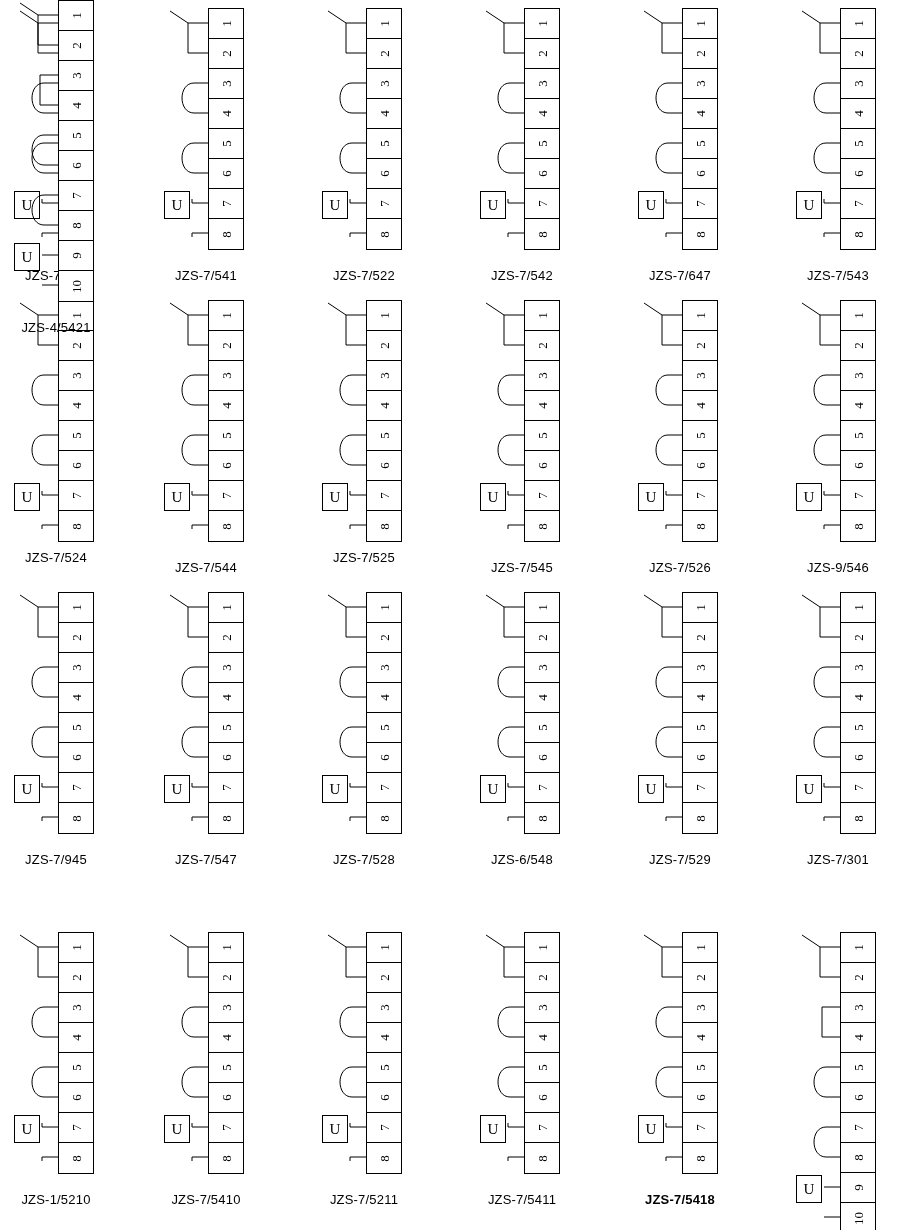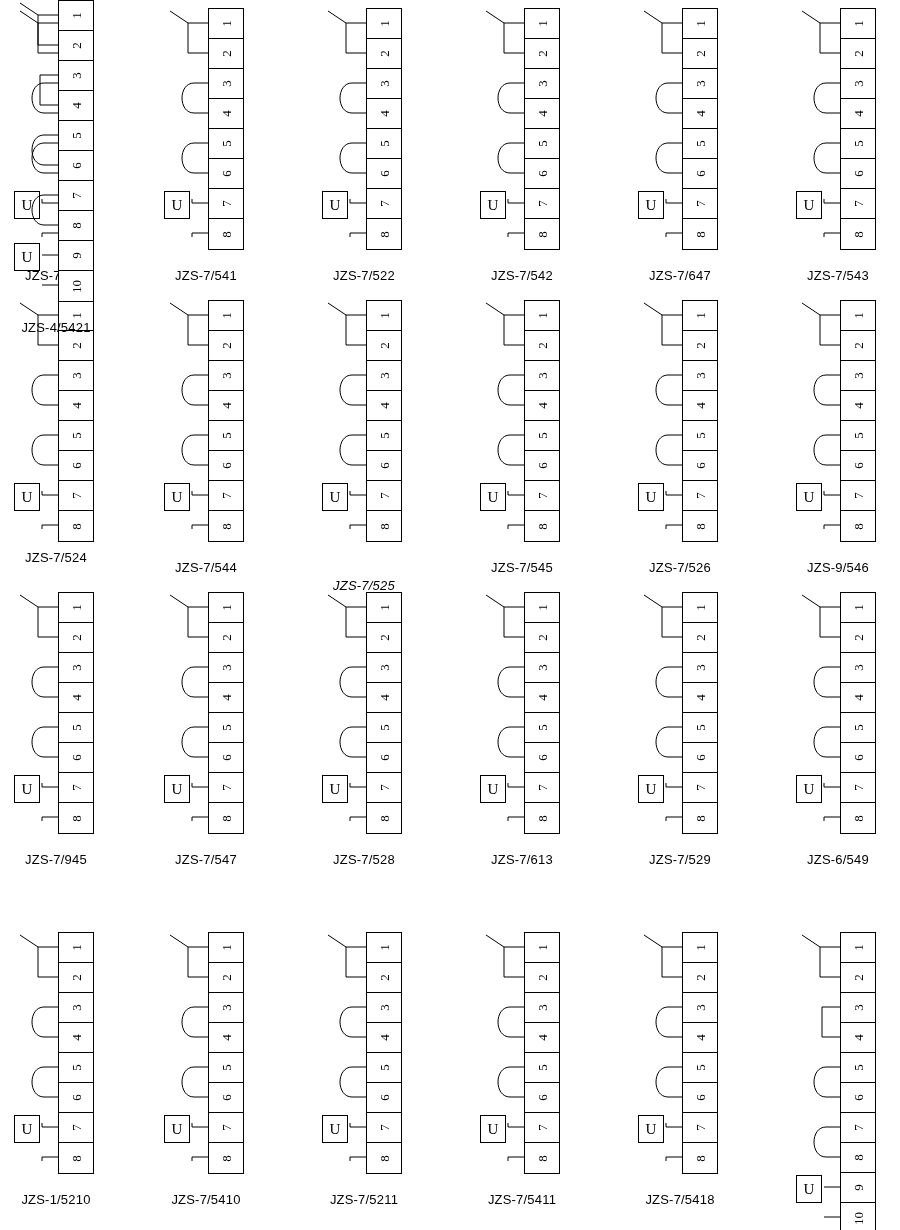--- a/index.html
+++ b/index.html
@@ -476,21 +476,21 @@
           <line x1="48" y1="195" x2="32" y2="195" stroke="#000" stroke-width="1"></line>
           <line x1="48" y1="225" x2="32" y2="225" stroke="#000" stroke-width="1"></line>
           <line x1="32" y1="195" x2="32" y2="191" stroke="#000" stroke-width="1"></line>
           <line x1="32" y1="225" x2="32" y2="229" stroke="#000" stroke-width="1"></line>
         </svg>
         <div class="u-box" style="left: 4px; top: 183px; width: 24px; height: 26px;">
           <i>U</i>
         </div>
         <div style="position: absolute; left: 8px; top: 188px; width: 24px; height: 26px; border: 1px solid rgb(0, 0, 0); z-index: -1;"></div>
       </div>
-      <div class="caption" style="margin-top: 32px; width: 92px; font-style: italic;">JZS-7/525</div>
+      <div class="caption" style="margin-top: 4px; width: 92px;">JZS-7/525</div>
     </div>
     <div class="cell" style="position: absolute; left: 476px; top: 300px; width: 150px;">
       <div class="diagram" style="position: relative; width: 150px; height: 246px;">
         <div class="term-col" style="left: 48px; top: 0px; width: 34px; height: 240px;">
           <div class="term" style="height: 29px;">
             <span>1</span>
           </div>
           <div class="term" style="height: 29px;">
             <span>2</span>
           </div>
@@ -826,21 +826,21 @@
           <line x1="48" y1="195" x2="32" y2="195" stroke="#000" stroke-width="1"></line>
           <line x1="48" y1="225" x2="32" y2="225" stroke="#000" stroke-width="1"></line>
           <line x1="32" y1="195" x2="32" y2="191" stroke="#000" stroke-width="1"></line>
           <line x1="32" y1="225" x2="32" y2="229" stroke="#000" stroke-width="1"></line>
         </svg>
         <div class="u-box" style="left: 4px; top: 183px; width: 24px; height: 26px;">
           <i>U</i>
         </div>
         <div style="position: absolute; left: 8px; top: 188px; width: 24px; height: 26px; border: 1px solid rgb(0, 0, 0); z-index: -1;"></div>
       </div>
-      <div class="caption" style="margin-top: 14px; width: 92px;">JZS-7/613</div>
+      <div class="caption" style="margin-top: 14px; width: 92px;">JZS-6/548</div>
     </div>
     <div class="cell" style="position: absolute; left: 634px; top: 592px; width: 150px;">
       <div class="diagram" style="position: relative; width: 150px; height: 246px;">
         <div class="term-col" style="left: 48px; top: 0px; width: 34px; height: 240px;">
           <div class="term" style="height: 29px;">
             <span>1</span>
           </div>
           <div class="term" style="height: 29px;">
             <span>2</span>
           </div>
@@ -926,21 +926,21 @@
           <line x1="48" y1="195" x2="32" y2="195" stroke="#000" stroke-width="1"></line>
           <line x1="48" y1="225" x2="32" y2="225" stroke="#000" stroke-width="1"></line>
           <line x1="32" y1="195" x2="32" y2="191" stroke="#000" stroke-width="1"></line>
           <line x1="32" y1="225" x2="32" y2="229" stroke="#000" stroke-width="1"></line>
         </svg>
         <div class="u-box" style="left: 4px; top: 183px; width: 24px; height: 26px;">
           <i>U</i>
         </div>
         <div style="position: absolute; left: 8px; top: 188px; width: 24px; height: 26px; border: 1px solid rgb(0, 0, 0); z-index: -1;"></div>
       </div>
-      <div class="caption" style="margin-top: 14px; width: 92px;">JZS-6/549</div>
+      <div class="caption" style="margin-top: 14px; width: 92px;">JZS-7/301</div>
     </div>
     <div class="cell" style="position: absolute; left: 10px; top: 932px; width: 150px;">
       <div class="diagram" style="position: relative; width: 150px; height: 246px;">
         <div class="term-col" style="left: 48px; top: 0px; width: 34px; height: 240px;">
           <div class="term" style="height: 29px;">
             <span>1</span>
           </div>
           <div class="term" style="height: 29px;">
             <span>2</span>
           </div>
@@ -1176,21 +1176,21 @@
           <line x1="48" y1="195" x2="32" y2="195" stroke="#000" stroke-width="1"></line>
           <line x1="48" y1="225" x2="32" y2="225" stroke="#000" stroke-width="1"></line>
           <line x1="32" y1="195" x2="32" y2="191" stroke="#000" stroke-width="1"></line>
           <line x1="32" y1="225" x2="32" y2="229" stroke="#000" stroke-width="1"></line>
         </svg>
         <div class="u-box" style="left: 4px; top: 183px; width: 24px; height: 26px;">
           <i>U</i>
         </div>
         <div style="position: absolute; left: 8px; top: 188px; width: 24px; height: 26px; border: 1px solid rgb(0, 0, 0); z-index: -1;"></div>
       </div>
-      <div class="caption" style="margin-top: 14px; width: 92px;">JZS-7/5418</div>
+      <div class="caption" style="margin-top: 14px; width: 92px; font-weight: bold;">JZS-7/5418</div>
     </div>
     <div class="cell" style="position: absolute; left: 792px; top: 932px; width: 150px;">
       <div class="diagram" style="position: relative; width: 150px; height: 306px;">
         <div class="term-col" style="left: 48px; top: 0px; width: 34px; height: 300px;">
           <div class="term" style="height: 29px;">
             <span>1</span>
           </div>
           <div class="term" style="height: 29px;">
             <span>2</span>
           </div>

